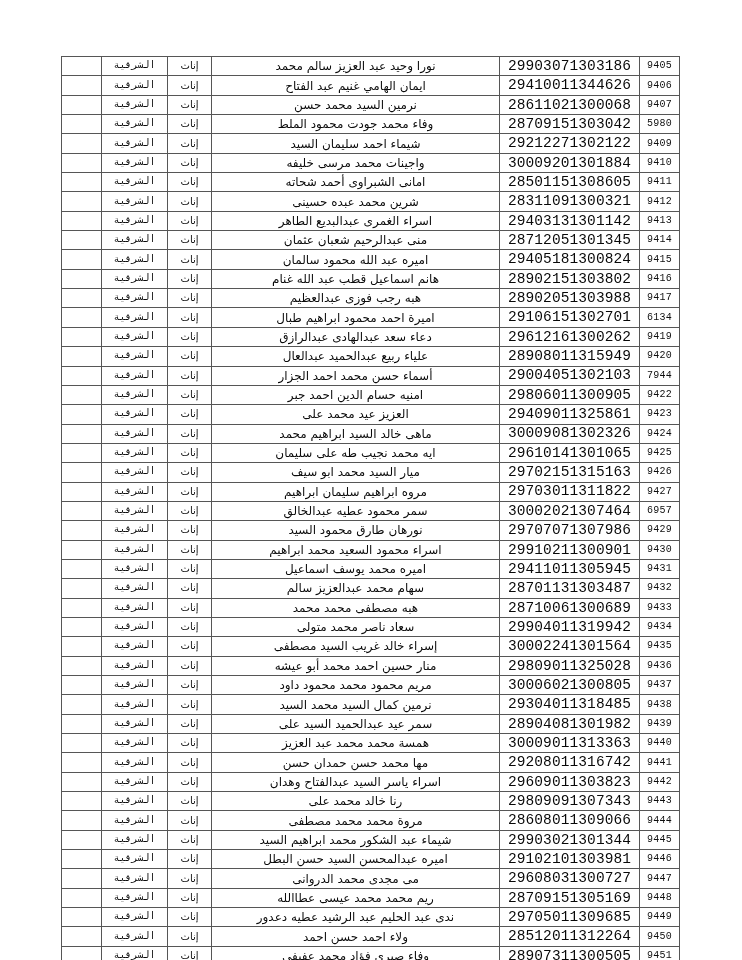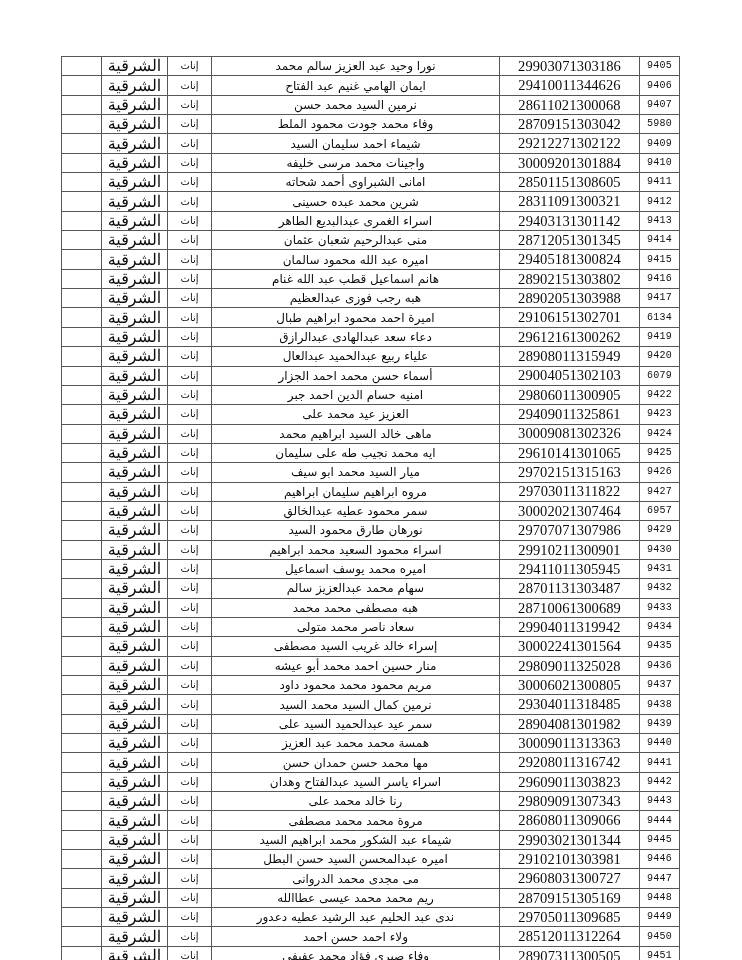--- a/index.html
+++ b/index.html
@@ -63,21 +63,21 @@
     font-family: Liberation Mono, monospace;
     font-size: 10px;
     text-align: center;
     direction: ltr;
     letter-spacing: 0.2px;
     color: #111;
   }
 
   
   td.natid {
-    font-family: Liberation Serif, serif;
+    font-family: Liberation Mono, monospace;
     font-size: 14.5px;
     text-align: center;
     direction: ltr;
     letter-spacing: 0.1px;
     color: #0d0d0d;
     border-left-width: 2px;
     border-left-color: #1a1a1a;
     border-right-width: 2px;
     border-right-color: #1a1a1a;
   }
@@ -97,22 +97,22 @@
   td.gender {
     font-family: "DejaVu Sans", "Liberation Sans", sans-serif;
     font-size: 10px;
     text-align: center;
     direction: rtl;
     color: #0f0f0f;
   }
 
   
   td.gov {
-    font-family: Liberation Serif, serif;
-    font-size: 16px;
+    font-family: Liberation Mono, monospace;
+    font-size: 10px;
     text-align: center;
     direction: rtl;
     color: #0f0f0f;
   }
 
   
   td.blank {
     background: #fff;
   }
 
@@ -258,21 +258,21 @@
           </tr>
           <tr>
             <td class="serial">9420</td>
             <td class="natid">28908011315949</td>
             <td class="name">علياء ربيع عبدالحميد عبدالعال</td>
             <td class="gender">إناث</td>
             <td class="gov">الشرقية</td>
             <td class="blank"></td>
           </tr>
           <tr>
-            <td class="serial">6079</td>
+            <td class="serial">7944</td>
             <td class="natid">29004051302103</td>
             <td class="name">أسماء حسن محمد احمد الجزار</td>
             <td class="gender">إناث</td>
             <td class="gov">الشرقية</td>
             <td class="blank"></td>
           </tr>
           <tr>
             <td class="serial">9422</td>
             <td class="natid">29806011300905</td>
             <td class="name">امنيه حسام الدين احمد جبر</td>

